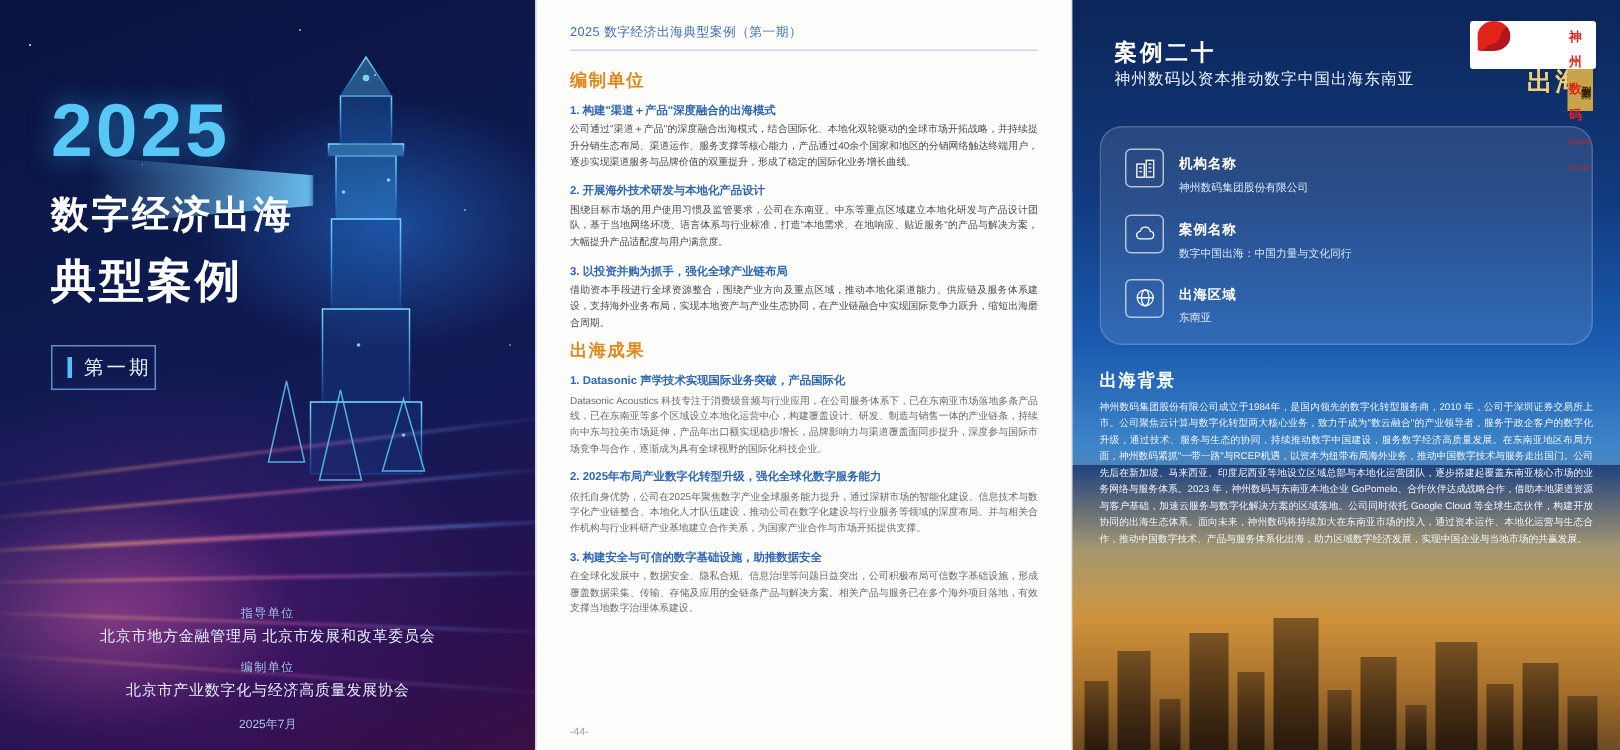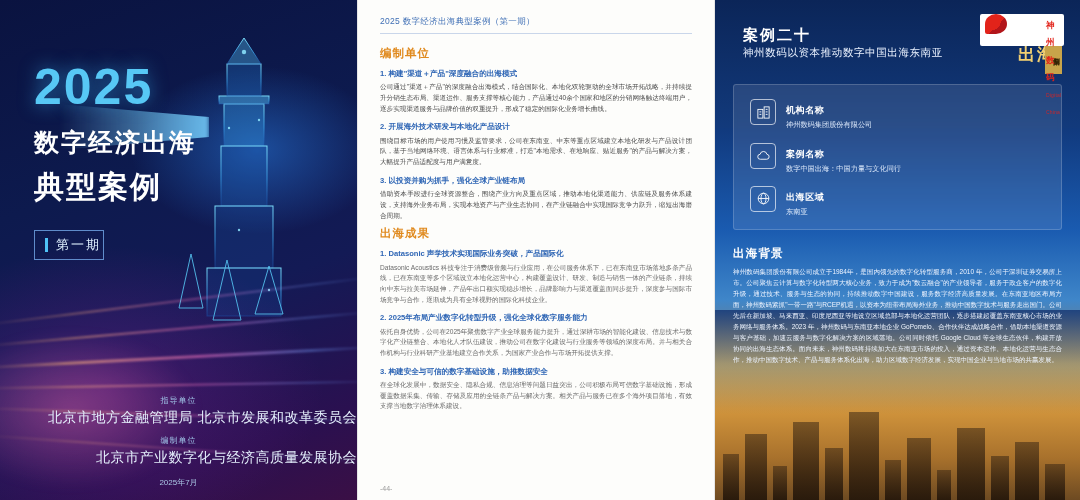--- a/index.html
+++ b/index.html
@@ -84,21 +84,21 @@
     border: 1px solid rgba(130,190,255,.7);
     padding: 5px 2px 5px 10px; font-size: 13px; letter-spacing: 2px; color: #dff1ff;
   }
   .issue .bar { display:inline-block; width: 3px; height: 14px; background: #4fc3f7; margin-right: 8px; }
 
   .cover-foot {
     position: absolute; z-index: 5; left: 0; right: 0; bottom: 12px;
     text-align: center; color: #cfe0f5;
   }
   .cover-foot .lab { font-size: 8px; color: #9fc2e6; letter-spacing: 1px; margin-bottom: 3px; }
-  .cover-foot .org { font-size: 14px; letter-spacing: .5px; margin-bottom: 8px; color:#e3eefb;text-align:right;}
+  .cover-foot .org { font-size: 10px; letter-spacing: .5px; margin-bottom: 8px; color:#e3eefb;}
   .cover-foot .date { font-size: 8px; color: #aac6e4; margin-top: 10px; }
 
   
   .midpage {
     position: relative;
     width: 358px; height: 500px;
     background: #fdfdfb;
     padding: 16px 22px 18px 22px;
     border-left: 1px solid #e6e6e6;
     border-right: 1px solid #e6e6e6;
@@ -162,21 +162,21 @@
     width: 17px; height: 44px; background: #c8a44a; color: #2b1c00;
     font-size: 7px; line-height: 1.15; padding: 3px 2px; letter-spacing: 0;
     writing-mode: vertical-rl; text-align: center;
   }
 
   .info-card {
     position: relative; z-index: 4;
     margin: 20px 18px 0 18px; padding: 14px 14px 12px 16px;
     background: rgba(255,255,255,.10);
     border: 1px solid rgba(255,255,255,.18);
-    border-radius: 3px;
+    border-radius: 15px;
     backdrop-filter: blur(2px);
   }
   .inforow { display: flex; align-items: flex-start; margin-bottom: 12px; }
   .inforow:last-child { margin-bottom: 0; }
   .ico {
     width: 26px; height: 26px; flex: 0 0 26px; margin-right: 10px;
     border: 1px solid rgba(255,255,255,.65); border-radius: 4px;
     display: flex; align-items: center; justify-content: center;
   }
   .ico svg { width: 15px; height: 15px; fill: none; stroke: #ffffff; stroke-width: 1.4; }

